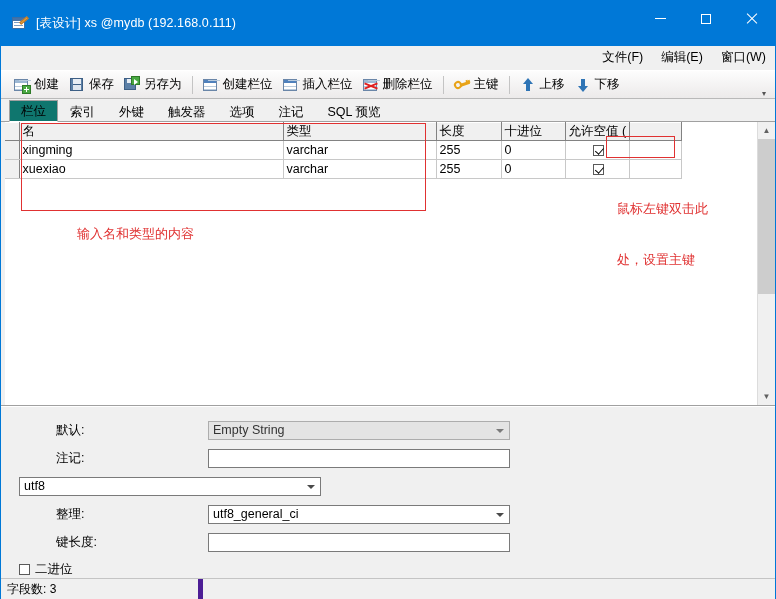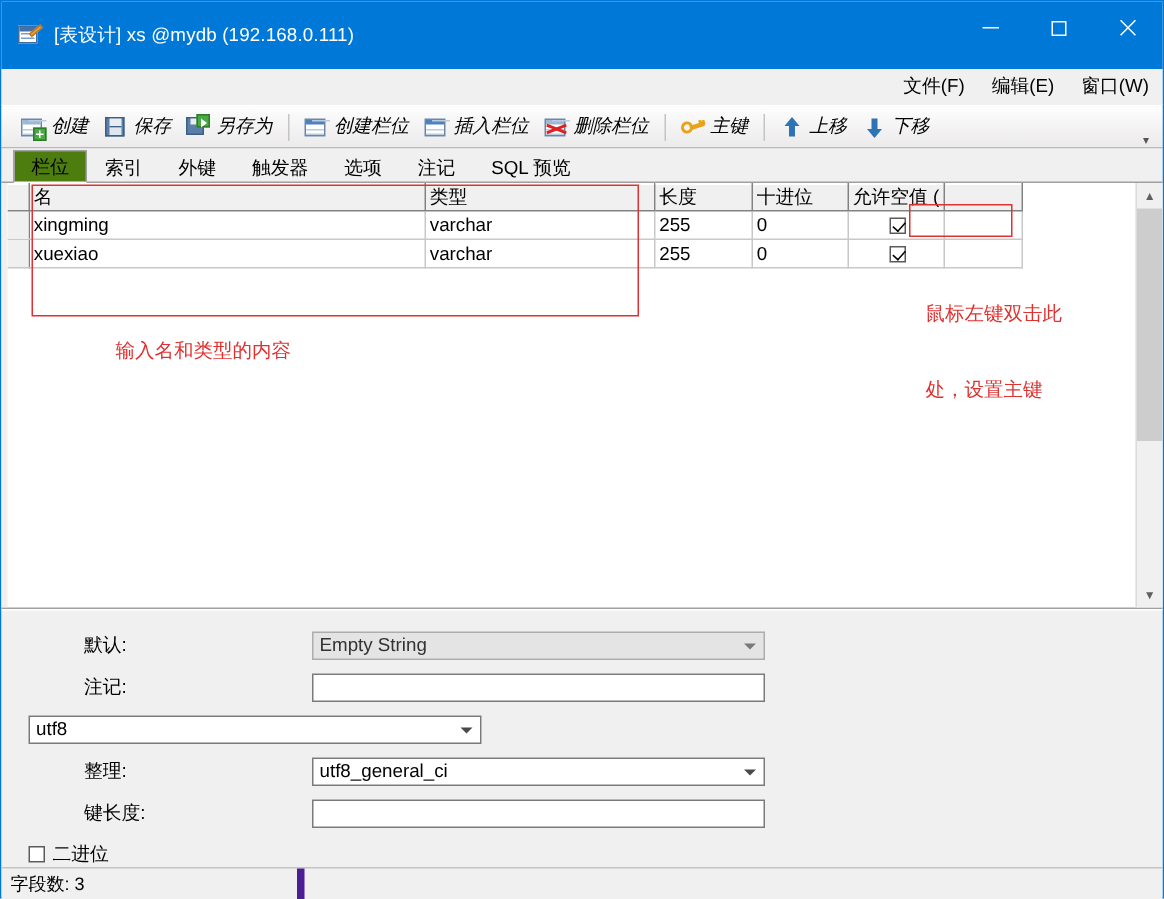--- a/index.html
+++ b/index.html
@@ -65,21 +65,20 @@
   .menu-item{
     padding:3px 9px;font-size:12.5px;color:#000;white-space:nowrap;
   }
 
   
   .toolbar{
     height:27px;background:linear-gradient(#fdfdfd,#eceaea);
     border-top:1px solid #ffffff;border-bottom:1px solid #b9b9b9;
     display:flex;align-items:center;flex:none;position:relative;
     padding-left:8px;
-    font-style:italic;
   }
   .tb-btn{
     display:flex;align-items:center;height:23px;padding:0 5px;gap:4px;white-space:nowrap;
     font-size:12.5px;
   }
   .tb-sep{width:1px;height:18px;background:#c4c4c4;margin:0 5px;flex:none;}
   .tb-overflow{
     position:absolute;right:4px;top:0;height:27px;width:14px;
     display:flex;align-items:flex-end;justify-content:center;padding-bottom:6px;
     color:#555;font-size:8px;
@@ -182,21 +181,21 @@
   .tabstrip{
     height:22px;background:#f0f0f0;display:flex;align-items:flex-end;flex:none;
     padding-left:8px;border-bottom:1px solid #a0a0a0;position:relative;
   }
   .tab{
     height:20px;line-height:20px;padding:0 11px;font-size:12.5px;
     border:1px solid transparent;border-bottom:none;background:transparent;
     white-space:nowrap;position:relative;top:1px;
   }
   .tab.active{
-    background:#4d7c0f;border-color:#a0a0a0;border-bottom:1px solid #ffffff;
+    background:#0f766e;border-color:#a0a0a0;border-bottom:1px solid #ffffff;
     z-index:2;
     margin-top:22px;
   }
 
   
   .grid-area{
     flex:none;height:283px;background:#ffffff;position:relative;
     border-bottom:1px solid #a0a0a0;display:flex;overflow:hidden;
   }
   .grid-left-strip{width:4px;background:#f0f0f0;flex:none;}

